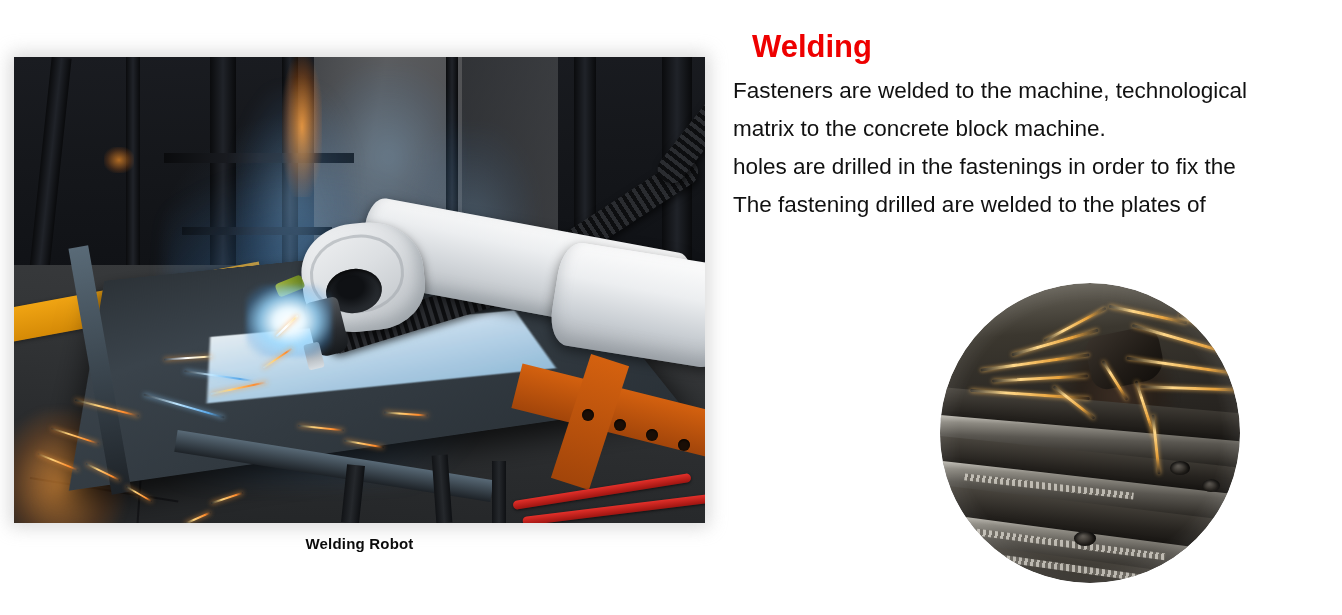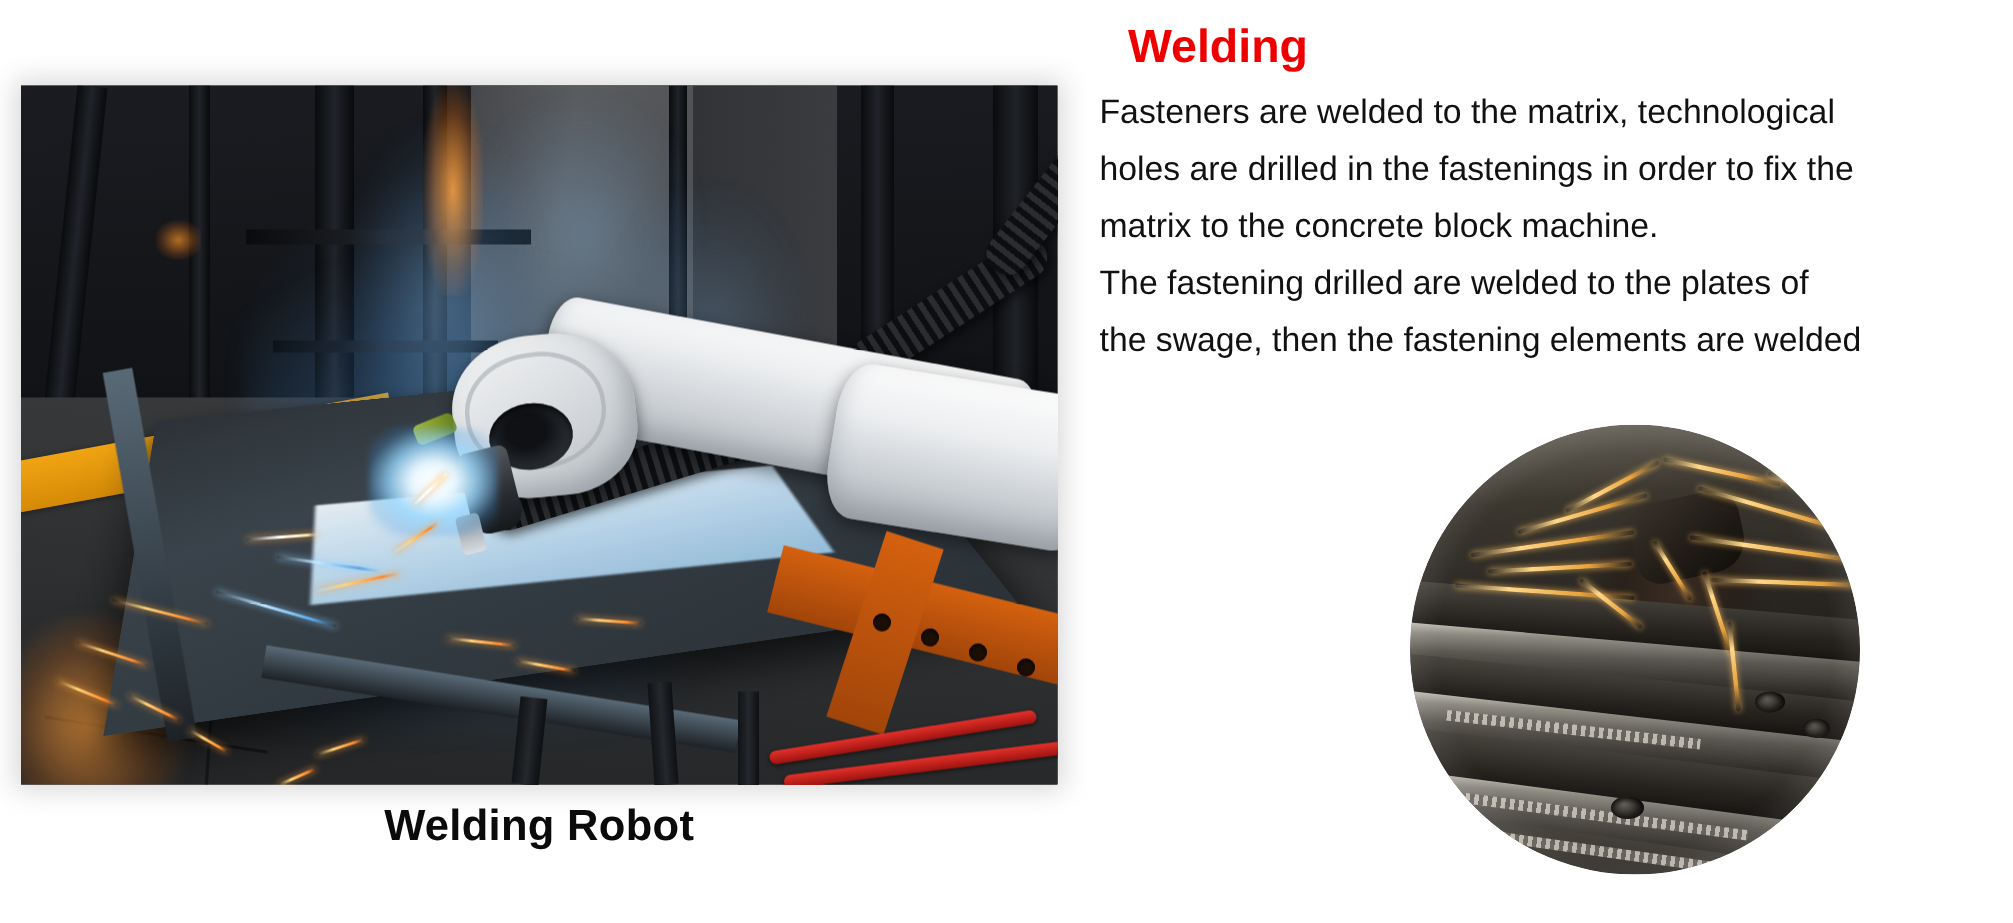--- a/index.html
+++ b/index.html
@@ -262,31 +262,31 @@
     box-shadow: 0 1px 3px rgba(0,0,0,.6);
   }
 
   
   #photo-caption {
     position: absolute;
     left: 14px;
     top: 535px;
     width: 691px;
     text-align: center;
-    font-size: 29px;
+    font-size: 15px;
     font-weight: bold;
     color: #0b0b0b;
     letter-spacing: .2px;
   }
 
   
   #right-col {
     position: absolute;
     left: 733px;
-    top: 14px;
+    top: 30px;
     width: 600px;
   }
   #section-title {
     font-size: 31px;
     font-weight: bold;
     color: #ee0000;
     margin: 0 0 8px 19px;
     line-height: 1.1;
   }
   .body-line {
@@ -442,26 +442,25 @@
     <div class="spark white" style="left:258px;top:268px;width:30px;transform:rotate(-44deg)"></div>
     <div class="spark" style="left:370px;top:356px;width:44px;transform:rotate(4deg)"></div>
   </div>
 </div>
 
 <div id="photo-caption">Welding Robot</div>
 
 <div id="right-col">
   <h1 id="section-title">Welding</h1>
 
-  <p class="body-line" style="margin:0">Fasteners are welded to the matrix, technological</p>
+  <p class="body-line" style="margin:0">Fasteners are welded to the machine, technological</p>
+  <p class="body-line" style="margin:0">matrix to the concrete block machine.</p>
   <p class="body-line" style="margin:0">holes are drilled in the fastenings in order to fix the</p>
-  <p class="body-line" style="margin:0">matrix to the concrete block machine.</p>
 
   <p class="body-line" style="margin:0">The fastening drilled are welded to the plates of</p>
-  <p class="body-line" style="margin:0">the swage, then the fastening elements are welded</p>
 </div>
 
 <div id="circle-photo" aria-label="welding-sparks-closeup-photo">
   <div class="c-bg"></div>
 
   <div class="c-burst"></div>
   <div class="c-torchhead"></div>
 
   <div class="c-plate-dark" style="left:-20px;top:118px;width:360px;height:34px;transform:rotate(5deg)"></div>
   <div class="c-plate" style="left:-26px;top:146px;width:372px;height:26px;transform:rotate(5deg)"></div>

